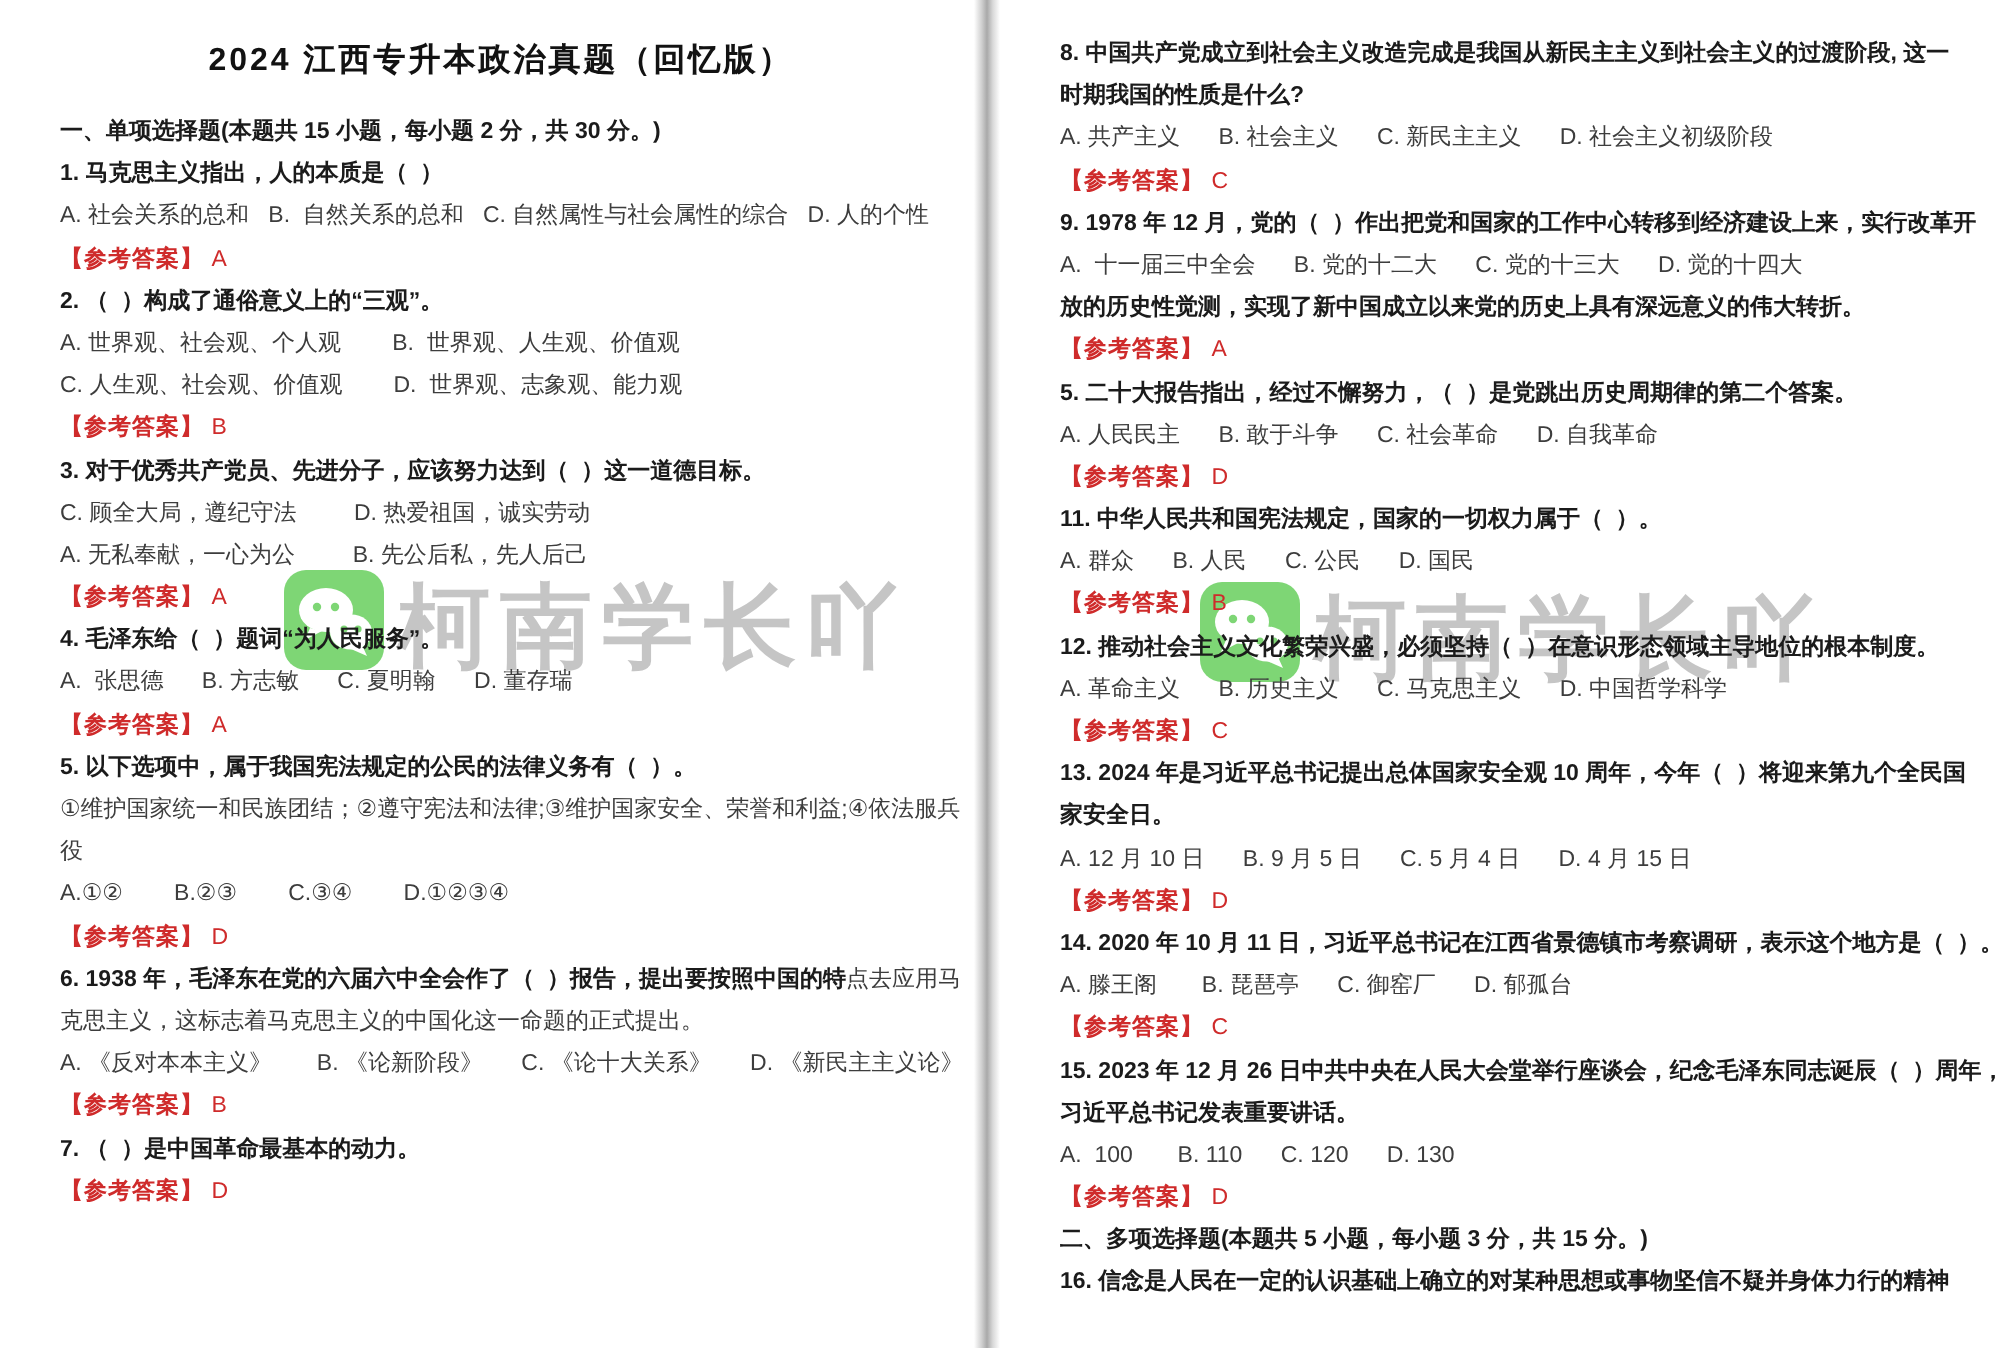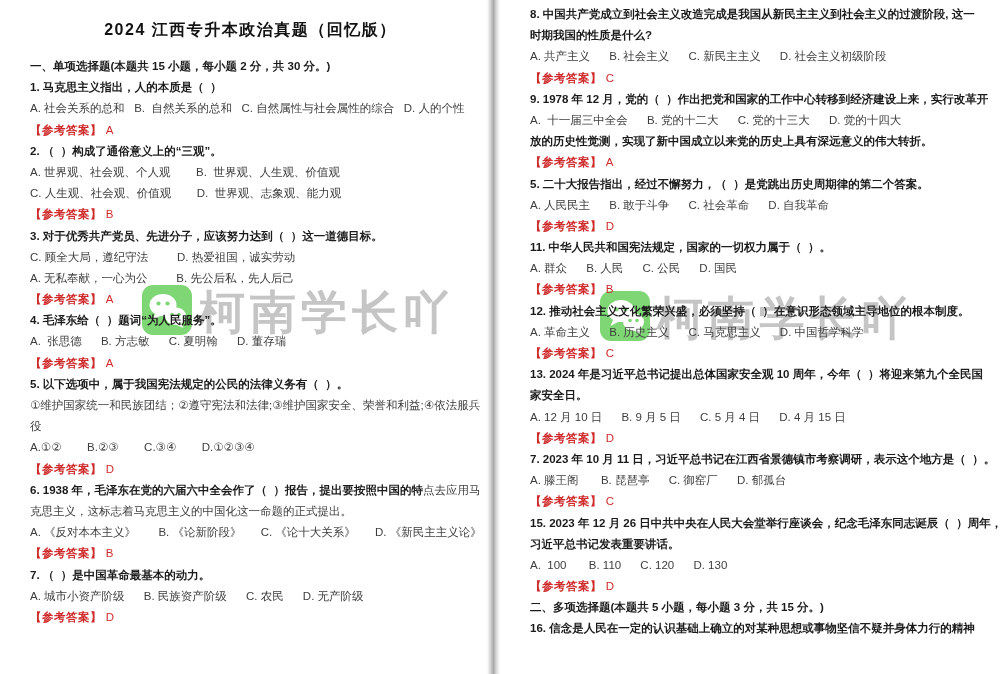--- a/index.html
+++ b/index.html
@@ -11,21 +11,21 @@
   .canvas { position:relative; width:1002px; height:674px; display:flex; overflow:hidden; background:#fff; }
   .page { position:relative; background:#fff; overflow:hidden; height:674px; }
   .page.left  { width:487px; }
   .page.right { width:502px; }
   .gutter {
     width:13px; height:674px; flex:0 0 13px;
     background:linear-gradient(90deg,#ffffff 0%,#cfcfcf 30%,#a9a9a9 50%,#d8d8d8 72%,#ffffff 100%);
   }
   .content { position:relative; z-index:1; }
   .left  .content { padding:18px 10px 0 30px; }
-  .right .content { padding:4px 8px 0 30px; }
+  .right .content { padding:17px 8px 0 30px; }
   .doc-title {
     font-size:16px; font-weight:bold; color:#121212;
     text-align:center; letter-spacing:1.5px; margin:2px 6px 15px 0;
   }
   .ln { font-size:11.5px; line-height:21.2px; height:21.2px; white-space:pre; color:#3d3d3d; }
   .ln.q, .ln.section { font-weight:bold; color:#1b1b1b; }
   .ln.qmix .b { font-weight:bold; color:#1b1b1b; }
   .ln.ans .ans-label { font-weight:bold; }
   .ln.ans { letter-spacing:0.5px; }
   .watermark { position:absolute; z-index:0; display:flex; align-items:center; gap:7px;justify-content:flex-end; }
@@ -78,21 +78,20 @@
           <p class="ln q">5. 以下选项中，属于我国宪法规定的公民的法律义务有（  ）。</p>
           <p class="ln txt">①维护国家统一和民族团结；②遵守宪法和法律;③维护国家安全、荣誉和利益;④依法服兵</p>
           <p class="ln txt">役</p>
           <p class="ln opt">A.①②        B.②③        C.③④        D.①②③④</p>
           <p class="ln ans" style="color: rgb(207, 43, 43);"><span class="ans-label">【参考答案】</span><span class="ans-value"> D</span></p>
           <p class="ln qmix"><span class="b">6. 1938 年，毛泽东在党的六届六中全会作了（  ）报告，提出要按照中国的特</span><span>点去应用马</span></p>
           <p class="ln txt">克思主义，这标志着马克思主义的中国化这一命题的正式提出。</p>
           <p class="ln opt">A. 《反对本本主义》       B. 《论新阶段》      C. 《论十大关系》      D. 《新民主主义论》</p>
           <p class="ln ans" style="color: rgb(207, 43, 43);"><span class="ans-label">【参考答案】</span><span class="ans-value"> B</span></p>
           <p class="ln q">7. （  ）是中国革命最基本的动力。</p>
-          <p class="ln opt">A. 城市小资产阶级      B. 民族资产阶级      C. 农民      D. 无产阶级</p>
           <p class="ln ans" style="color: rgb(207, 43, 43);"><span class="ans-label">【参考答案】</span><span class="ans-value"> D</span></p>
         </div>
     </div>
   </div>
 
   <div class="gutter"></div>
 
   <div class="page right">
     <div class="watermark" style="left:100px; top:290px;">
       <span class="wm-icon">
@@ -126,21 +125,21 @@
           <p class="ln q">11. 中华人民共和国宪法规定，国家的一切权力属于（  ）。</p>
           <p class="ln opt">A. 群众      B. 人民      C. 公民      D. 国民</p>
           <p class="ln ans" style="color: rgb(207, 43, 43);"><span class="ans-label">【参考答案】</span><span class="ans-value"> B</span></p>
           <p class="ln q">12. 推动社会主义文化繁荣兴盛，必须坚持（  ）在意识形态领域主导地位的根本制度。</p>
           <p class="ln opt">A. 革命主义      B. 历史主义      C. 马克思主义      D. 中国哲学科学</p>
           <p class="ln ans" style="color: rgb(207, 43, 43);"><span class="ans-label">【参考答案】</span><span class="ans-value"> C</span></p>
           <p class="ln q">13. 2024 年是习近平总书记提出总体国家安全观 10 周年，今年（  ）将迎来第九个全民国</p>
           <p class="ln q">家安全日。</p>
           <p class="ln opt">A. 12 月 10 日      B. 9 月 5 日      C. 5 月 4 日      D. 4 月 15 日</p>
           <p class="ln ans" style="color: rgb(207, 43, 43);"><span class="ans-label">【参考答案】</span><span class="ans-value"> D</span></p>
-          <p class="ln q">7. 2023 年 10 月 11 日，习近平总书记在江西省景德镇市考察调研，表示这个地方是（  ）。</p>
+          <p class="ln q">14. 2020 年 10 月 11 日，习近平总书记在江西省景德镇市考察调研，表示这个地方是（  ）。</p>
           <p class="ln opt">A. 滕王阁       B. 琵琶亭      C. 御窑厂      D. 郁孤台</p>
           <p class="ln ans" style="color: rgb(207, 43, 43);"><span class="ans-label">【参考答案】</span><span class="ans-value"> C</span></p>
           <p class="ln q">15. 2023 年 12 月 26 日中共中央在人民大会堂举行座谈会，纪念毛泽东同志诞辰（  ）周年，</p>
           <p class="ln q">习近平总书记发表重要讲话。</p>
           <p class="ln opt">A.  100       B. 110      C. 120      D. 130</p>
           <p class="ln ans" style="color: rgb(207, 43, 43);"><span class="ans-label">【参考答案】</span><span class="ans-value"> D</span></p>
           <p class="ln section">二、多项选择题(本题共 5 小题，每小题 3 分，共 15 分。)</p>
           <p class="ln q">16. 信念是人民在一定的认识基础上确立的对某种思想或事物坚信不疑并身体力行的精神</p>
         </div>
     </div>

